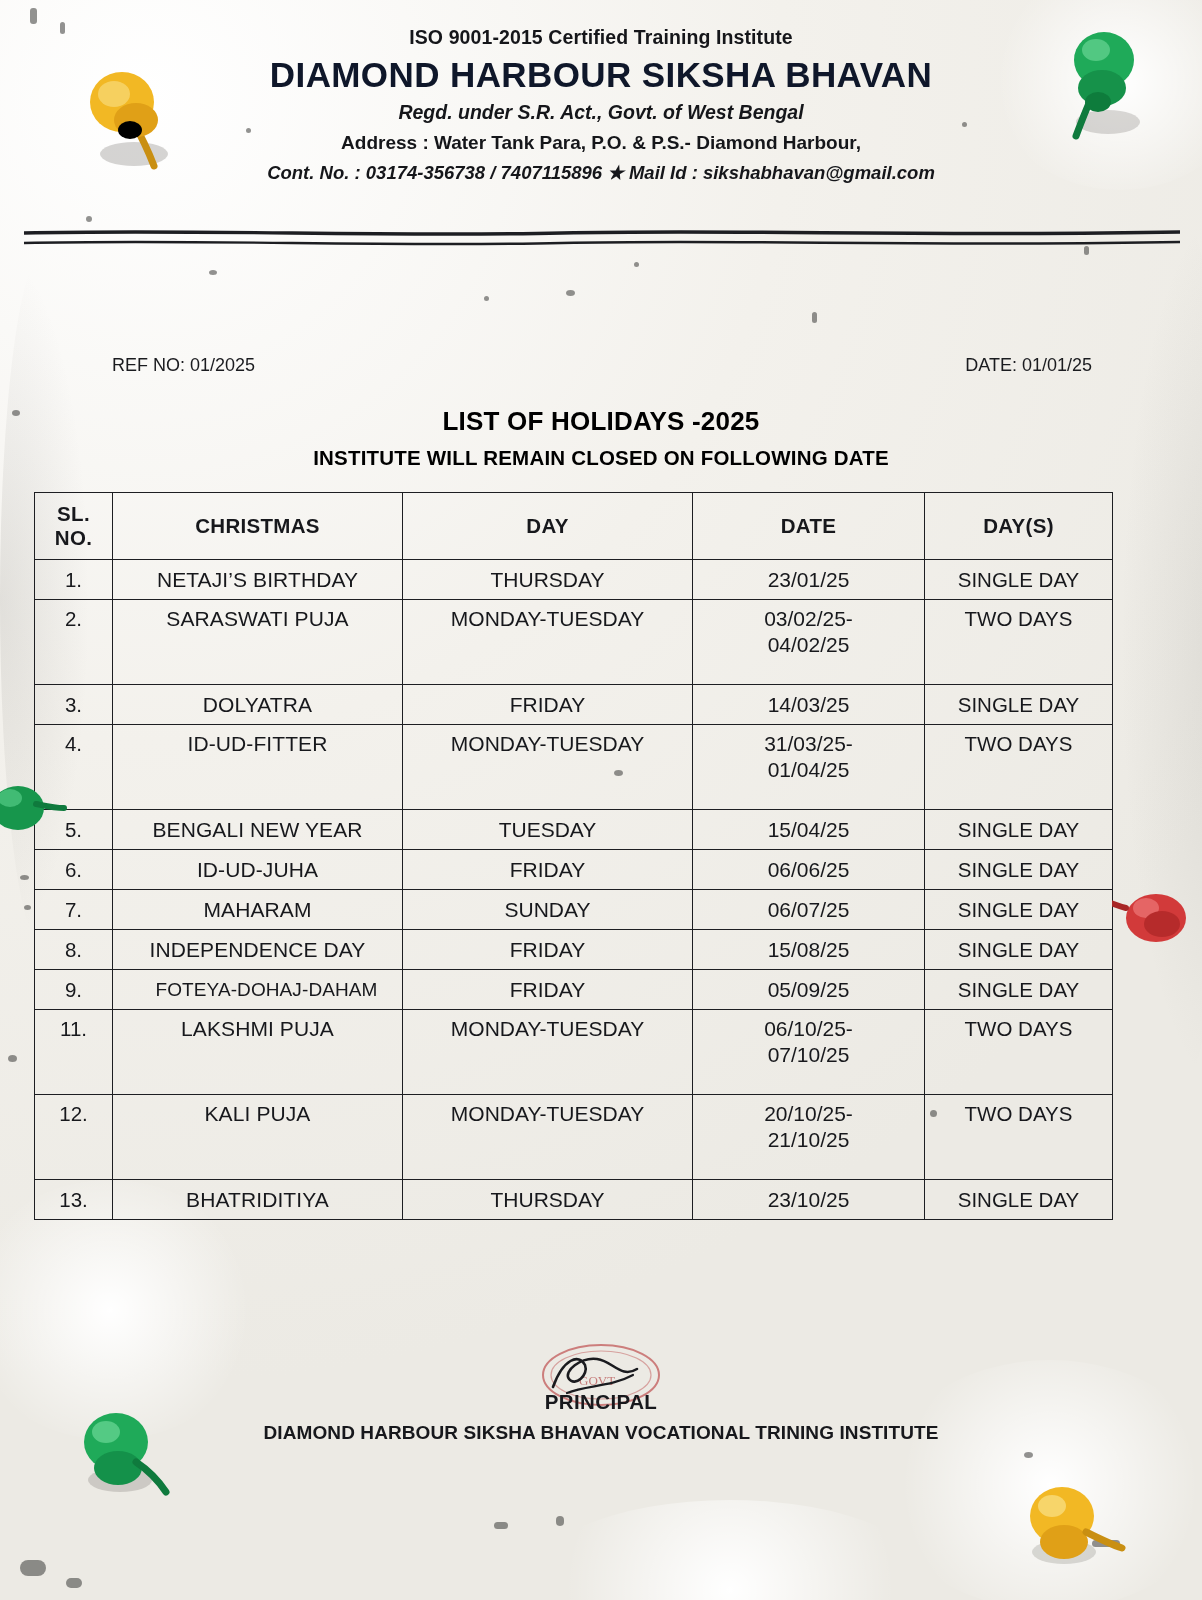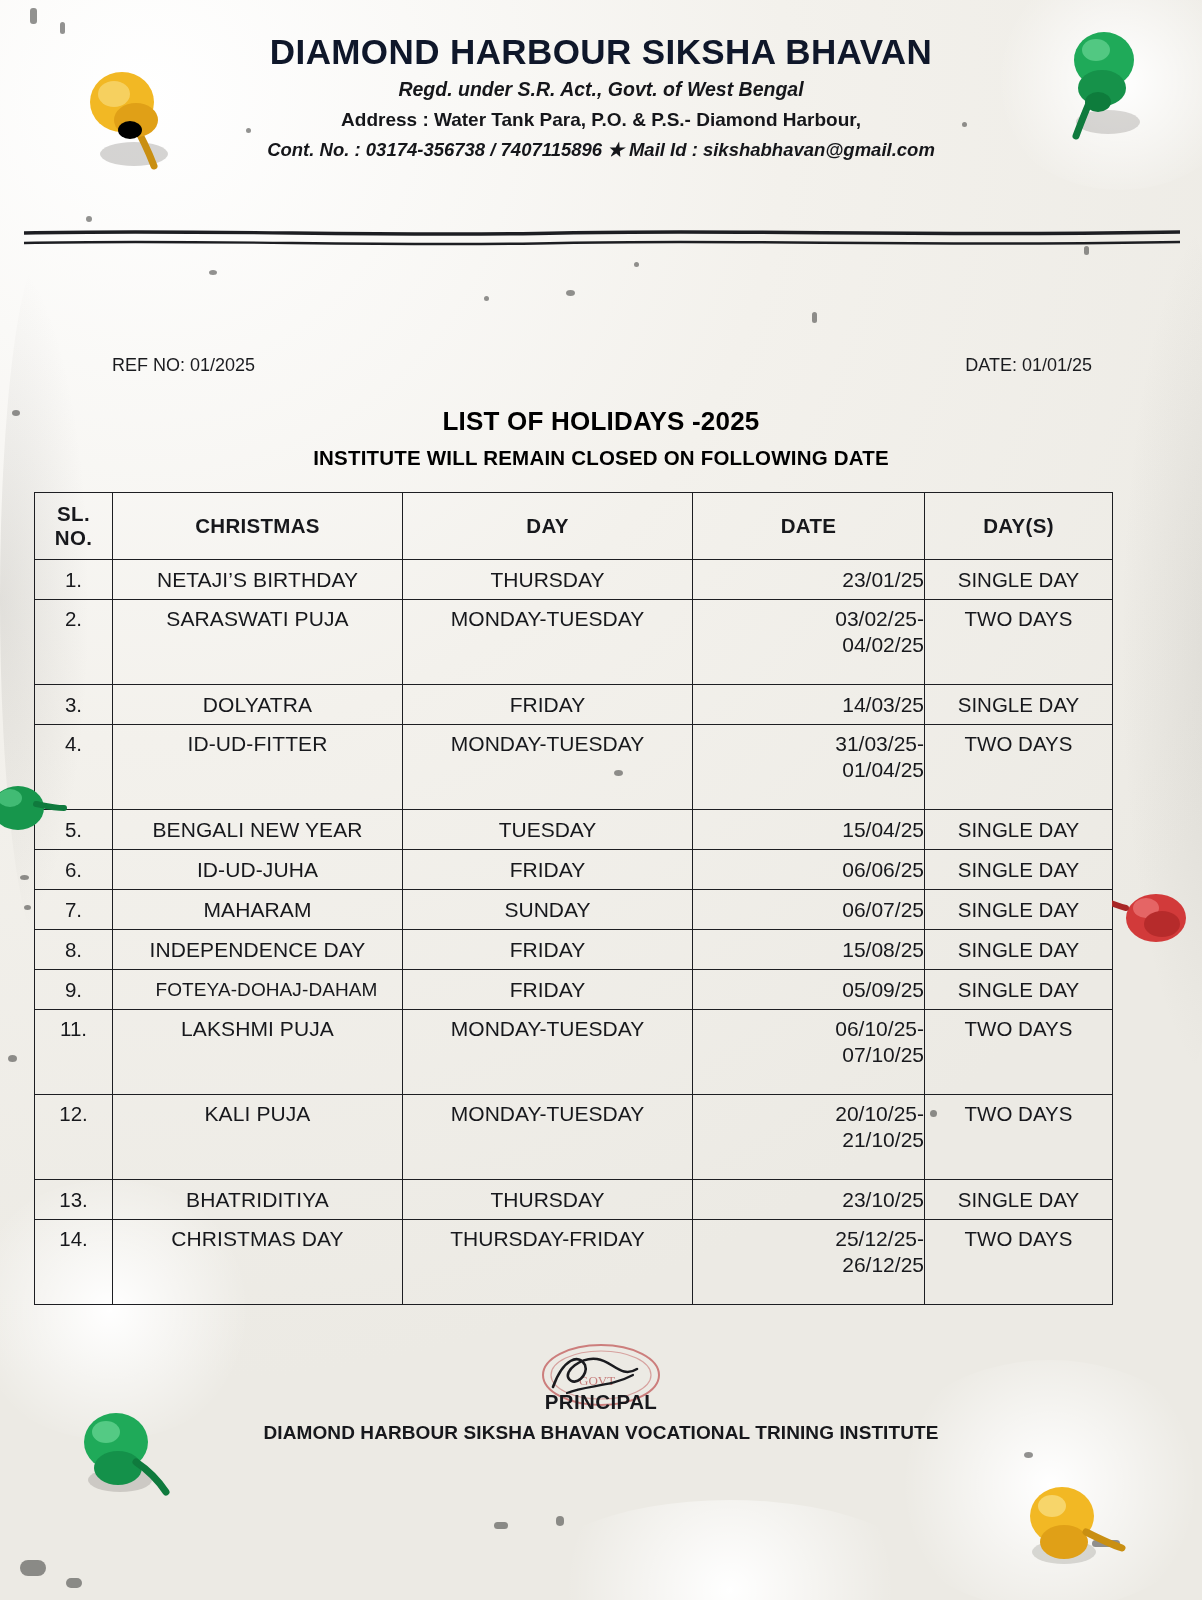--- a/index.html
+++ b/index.html
@@ -145,21 +145,21 @@
   tbody td {
     height: 39px;
     line-height: 1.22;
     font-weight: normal;
   }
   tbody tr.tall td { height: 78px; }
   td.sl   { font-size: 20.5px; }
   td.occ  { font-size: 21px; letter-spacing: .1px; }
   td.occ.small { font-size: 19px; padding-left: 18px; }
   td.day  { font-size: 21px; }
-  td.date { font-size: 21px; text-align: right; }
+  td.date { font-size: 21px; }
   td.days { font-size: 20.5px; }
   .two-line span { display: block; }
 
   
   tr.tall td.sl,
   tr.tall td.occ,
   tr.tall td.day,
   tr.tall td.days { vertical-align: top; padding-top: 6px; }
   tr.tall td.date { vertical-align: top; padding-top: 6px; }
 
@@ -232,20 +232,21 @@
 <div class="speck" style="left:24px;top:905px;width:7px;height:5px;"></div>
 <div class="speck" style="left:930px;top:1110px;width:7px;height:7px;"></div>
 <div class="speck" style="left:1024px;top:1452px;width:9px;height:6px;"></div>
 <div class="speck" style="left:494px;top:1522px;width:14px;height:7px;border-radius:4px;"></div>
 <div class="speck" style="left:556px;top:1516px;width:8px;height:10px;border-radius:4px;"></div>
 <div class="speck" style="left:1092px;top:1540px;width:28px;height:7px;border-radius:4px;"></div>
 <div class="speck" style="left:20px;top:1560px;width:26px;height:16px;border-radius:8px;"></div>
 <div class="speck" style="left:66px;top:1578px;width:16px;height:10px;border-radius:5px;"></div>
 
 <div id="header">
+  <div class="iso-line">ISO 9001-2015 Certified Training Institute</div>
   <div class="inst-name">DIAMOND HARBOUR SIKSHA BHAVAN</div>
   <div class="regd">Regd. under S.R. Act., Govt. of West Bengal</div>
   <div class="addr">
     <div>Address : Water Tank Para, P.O. &amp; P.S.- Diamond Harbour,</div>
   </div>
   <div class="cont">Cont. No. : 03174-356738 / 7407115896 ★ Mail Id : sikshabhavan@gmail.com</div>
 </div>
 
 <svg id="rule" viewBox="0 0 1160 22" preserveAspectRatio="none">
   <path d="M2,5 C180,1 360,9 540,5 C720,1 900,9 1158,4" fill="none" stroke="#1d1e22" stroke-width="3.4"></path>
@@ -386,30 +387,20 @@
         </tr>
         <tr>
           <td class="sl">13.</td>
           <td class="occ">BHATRIDITIYA</td>
           <td class="day">THURSDAY</td>
           <td class="date two-line">
             <span>23/10/25</span>
           </td>
           <td class="days">SINGLE DAY</td>
         </tr>
-        <tr class="tall">
-          <td class="sl">14.</td>
-          <td class="occ">CHRISTMAS DAY</td>
-          <td class="day">THURSDAY-FRIDAY</td>
-          <td class="date two-line">
-            <span>25/12/25-</span>
-            <span>26/12/25</span>
-          </td>
-          <td class="days">TWO DAYS</td>
-        </tr>
       </tbody>
   </table>
 </div>
 
 <svg id="sign" viewBox="0 0 200 80">
   <ellipse cx="100" cy="40" rx="58" ry="30" fill="none" stroke="#c25a5a" stroke-width="2" opacity=".75"></ellipse>
   <ellipse cx="100" cy="40" rx="50" ry="24" fill="none" stroke="#c25a5a" stroke-width="1.2" opacity=".5"></ellipse>
   <text x="78" y="50" font-family="Liberation Serif, serif" font-size="13" fill="#b44a4a" opacity=".7">GOVT</text>
   <path d="M52,52 C62,24 78,18 84,30 C88,40 74,52 68,44 C62,36 80,22 96,24 C112,26 120,44 136,34" fill="none" stroke="#1a1b1f" stroke-width="2.6" stroke-linecap="round"></path>
   <path d="M66,58 C86,50 110,52 132,40" fill="none" stroke="#1a1b1f" stroke-width="2.2" stroke-linecap="round"></path>

